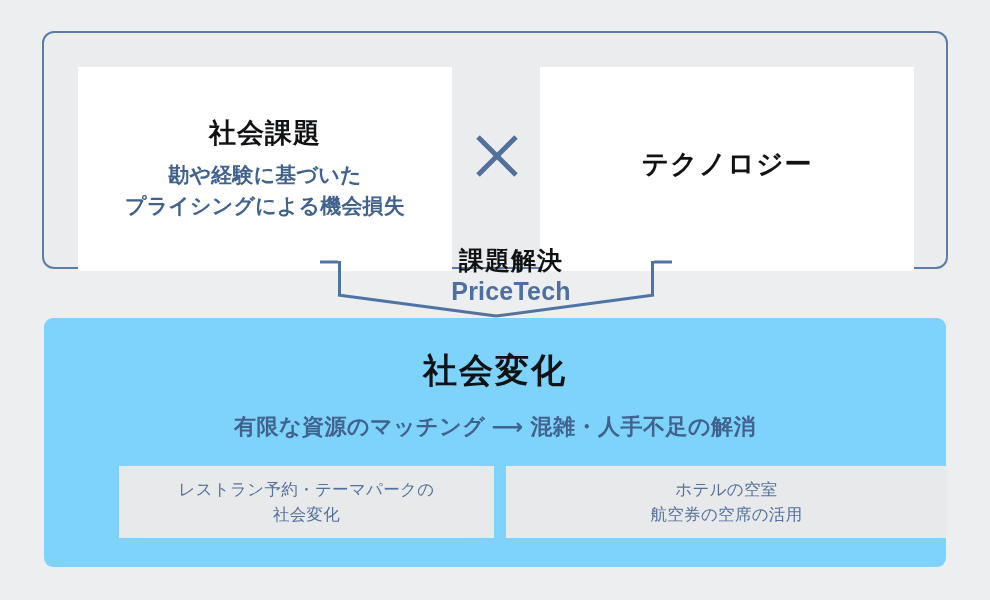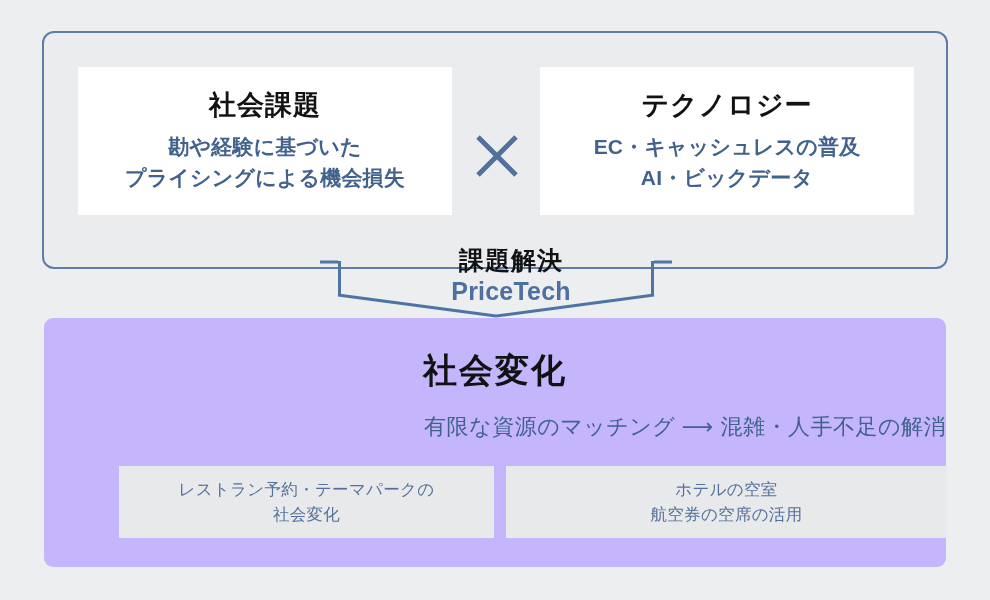--- a/index.html
+++ b/index.html
@@ -25,21 +25,21 @@
     box-sizing: border-box;
     border: 2px solid #5b7da8;
     border-radius: 12px;
     background: #ebecee;
   }
 
   .pillar {
     position: absolute;
     top: 34px;
     width: 374px;
-    height: 148px;
+    height: 204px;
     background: #ffffff;
     display: flex;
     flex-direction: column;
     align-items: center;
     justify-content: center;
     text-align: center;
   }
   #pillar-problem { left: 34px; }
   #pillar-technology { left: 496px; }
 
@@ -101,44 +101,44 @@
     line-height: 1.25;
   }
 
   
   #outcome-card {
     position: absolute;
     left: 44px;
     top: 318px;
     width: 902px;
     height: 249px;
-    background: #c4b5fd;
+    background: #7dd3fc;
     border-radius: 9px;
   }
 
   #outcome-title {
     position: absolute;
     left: 0;
     top: 30px;
     width: 902px;
     text-align: center;
     font-size: 34px;
     font-weight: bold;
     color: #111214;
     letter-spacing: 2px;
   }
 
   #outcome-subtitle {
     position: absolute;
     left: 0;
     top: 94px;
     width: 902px;
-    text-align: right;
+    text-align: center;
     font-size: 22px;
-    font-weight: normal;
+    font-weight: bold;
     color: #41628d;
     letter-spacing: 0.5px;
     white-space: nowrap;
   }
 
   .example-tile {
     position: absolute;
     top: 148px;
     height: 72px;
     background: #e8e9eb;
@@ -162,24 +162,20 @@
   <div class="pillar" id="pillar-problem">
     <div class="pillar-title">社会課題</div>
     <div class="pillar-body">
       <div>勘や経験に基づいた</div>
       <div>プライシングによる機会損失</div>
     </div>
   </div>
 
   <div class="pillar" id="pillar-technology">
     <div class="pillar-title">テクノロジー</div>
-    <div class="pillar-body">
-      <div>EC・キャッシュレスの普及</div>
-      <div>AI・ビックデータ</div>
-    </div>
   </div>
 
 </div>
 
 <svg id="multiply-icon" viewBox="0 0 48 48">
   <line x1="5" y1="5" x2="43" y2="43" stroke="#53709c" stroke-width="5" stroke-linecap="butt"></line>
   <line x1="43" y1="5" x2="5" y2="43" stroke="#53709c" stroke-width="5" stroke-linecap="butt"></line>
 </svg>
 
 <svg id="funnel-connector" viewBox="0 0 352 76">

